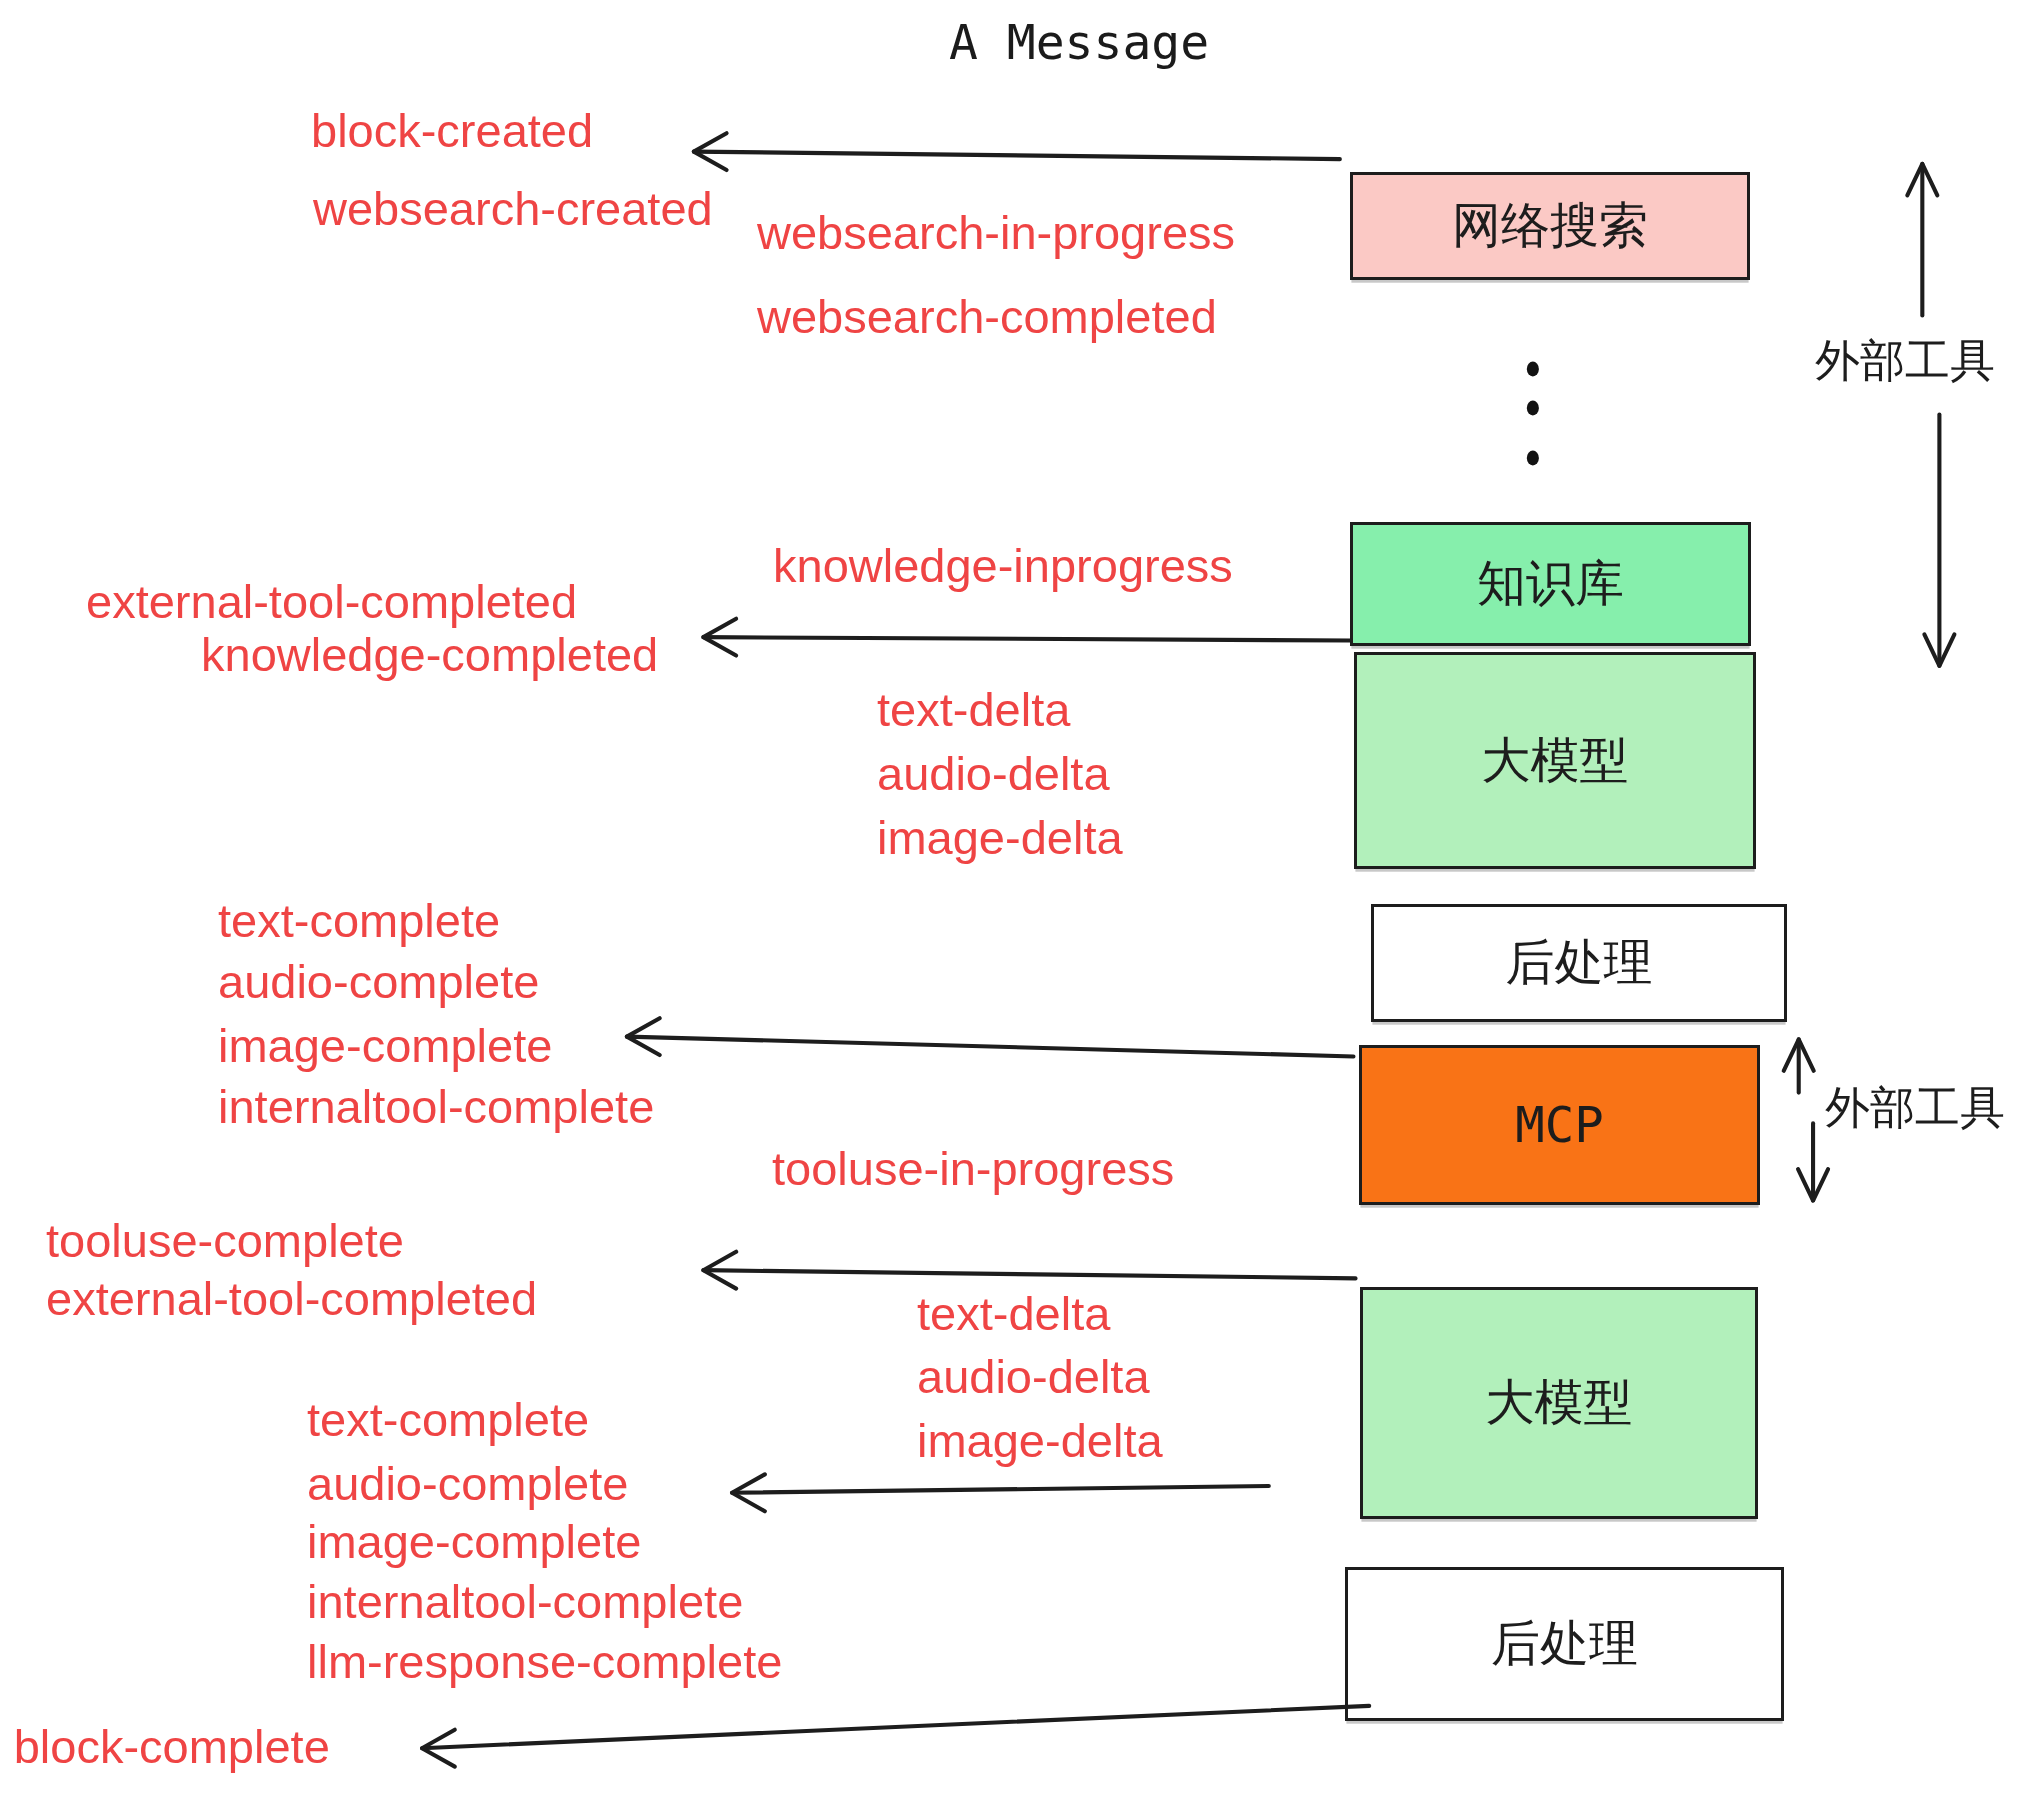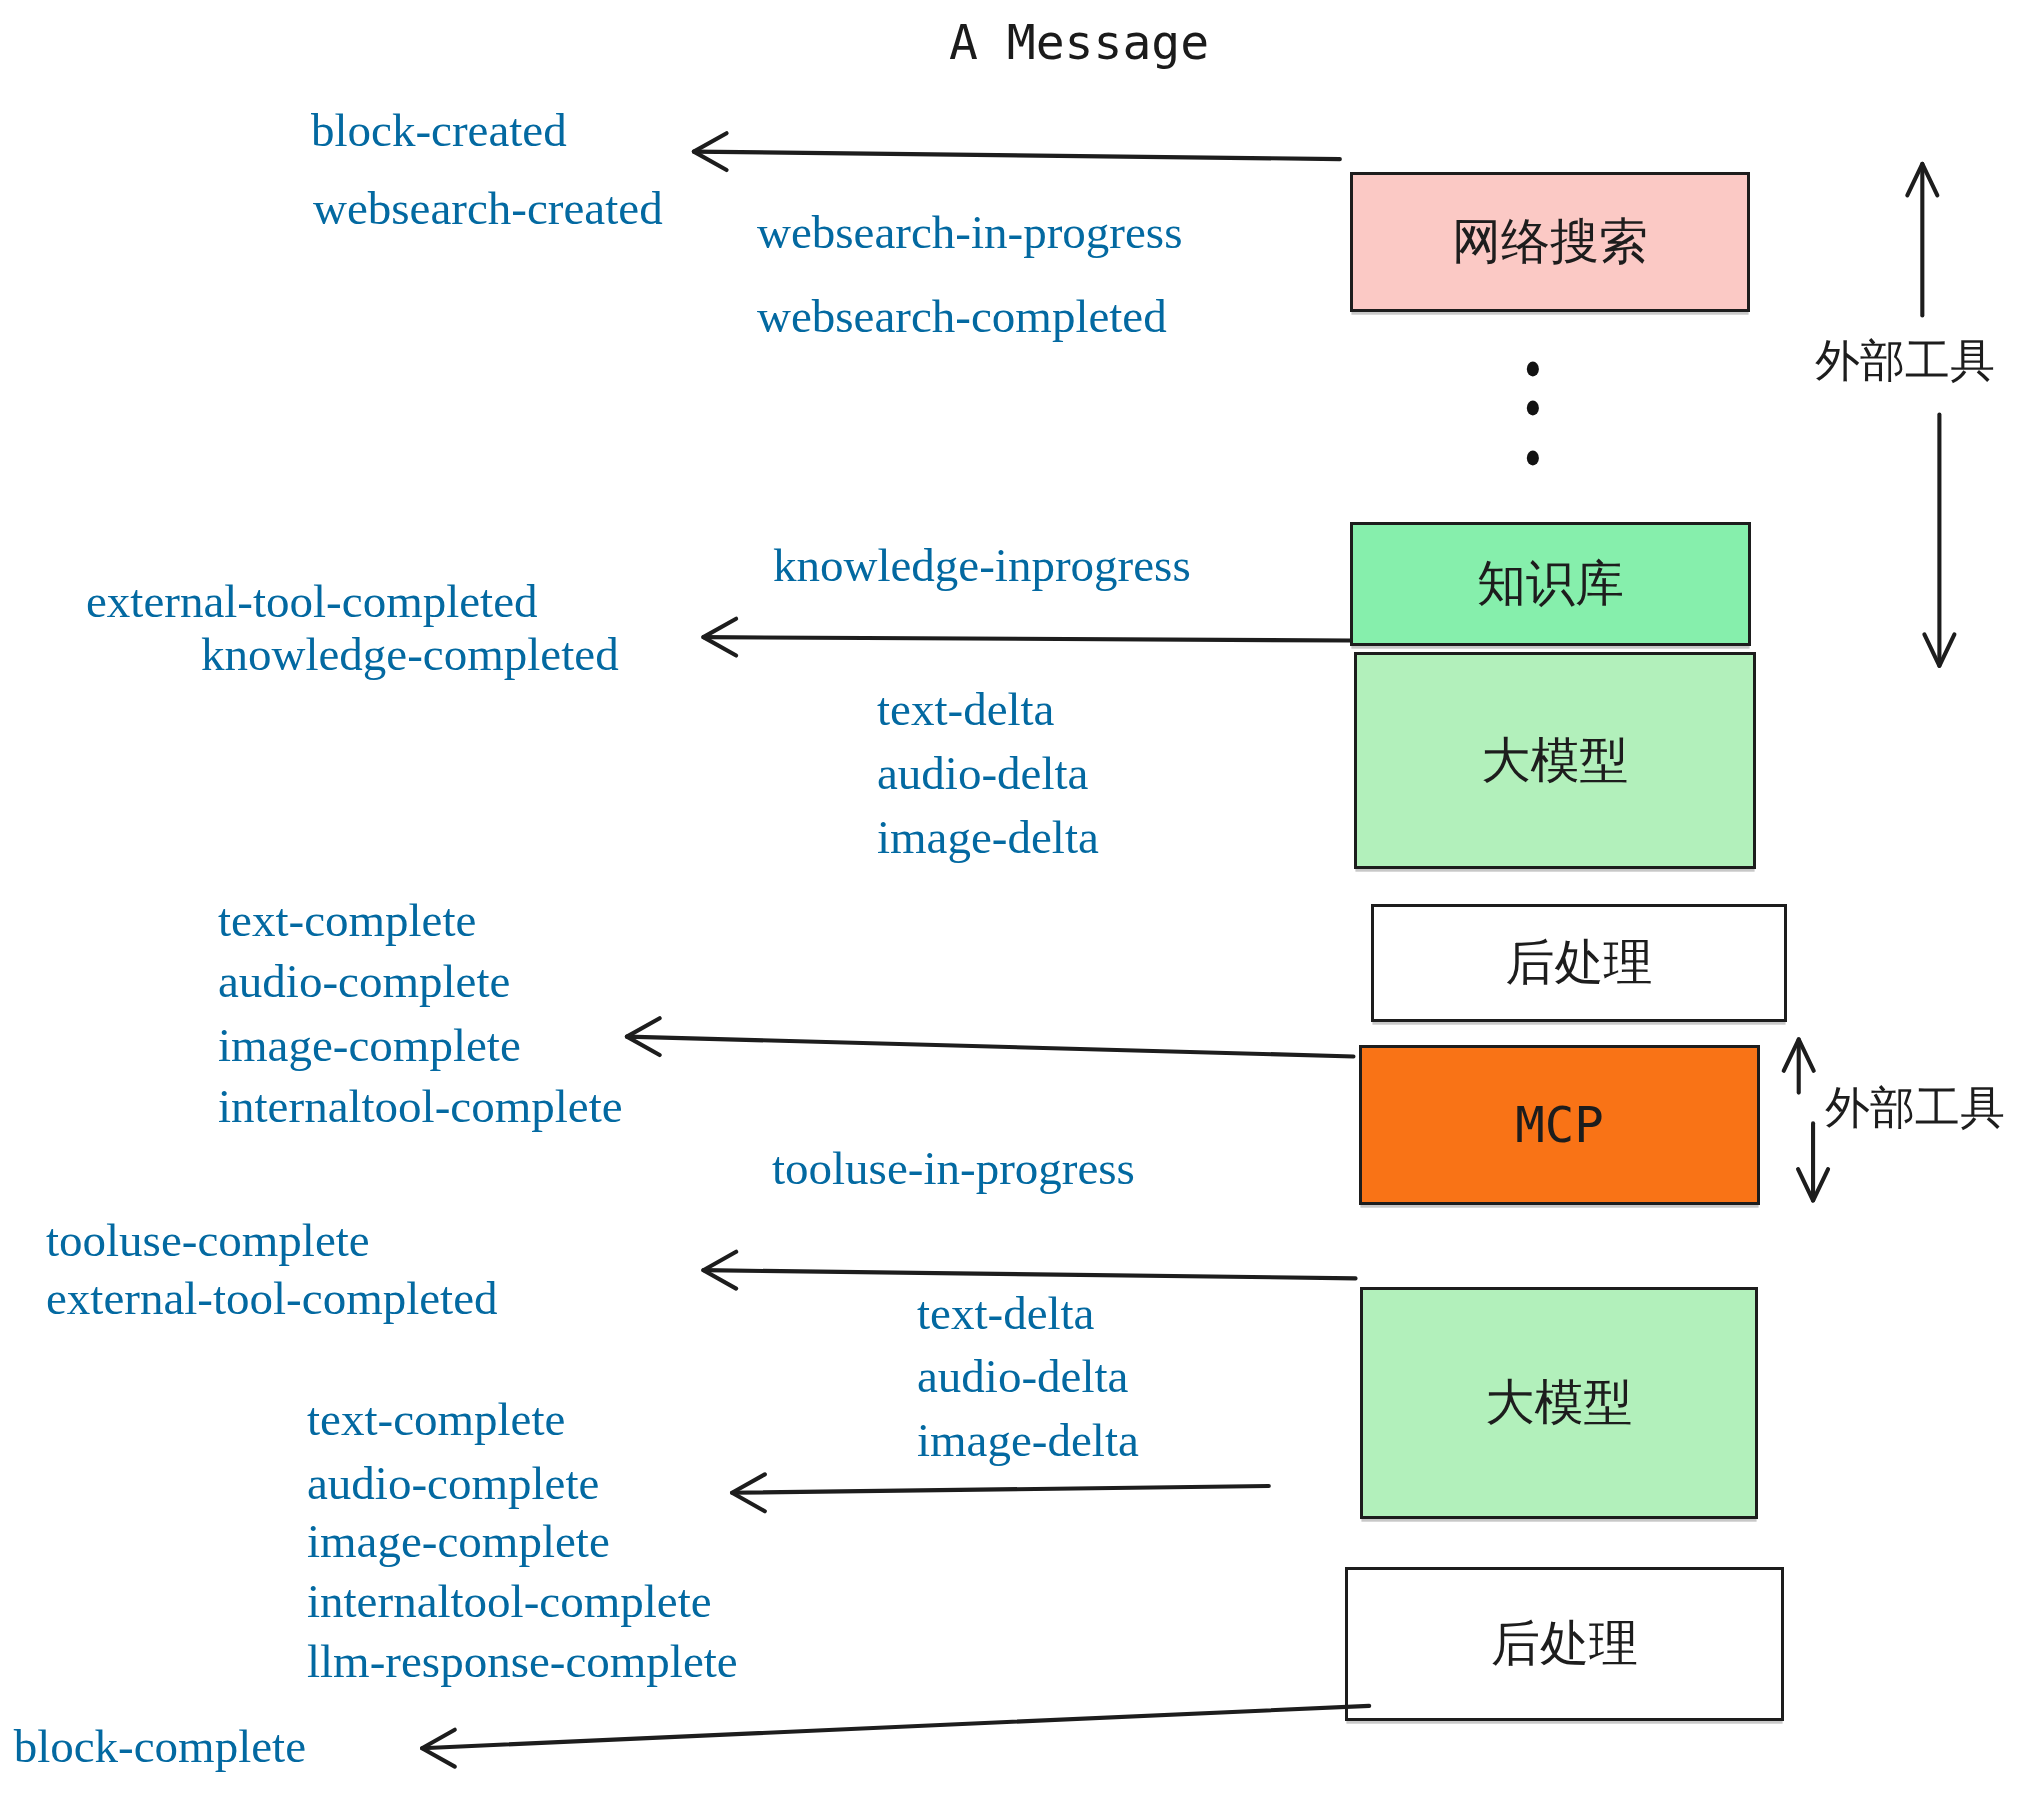--- a/index.html
+++ b/index.html
@@ -20,22 +20,22 @@
     left: 949px; top: 13.7px;
     font-size: 48px;
     font-family: "DejaVu Sans Mono", monospace;
     color: #1b1b1b;
     white-space: nowrap;
   }
   .event-label {
     position: absolute;
     transform: translateY(-50%);
     font-size: 47px;
-    font-family: Liberation Serif, serif;
-    color: #0369a1;
+    font-family: Liberation Sans, sans-serif;
+    color: #ef4444;
     white-space: nowrap;
   }
   .box {
     position: absolute;
     box-sizing: border-box;
     border: 3.4px solid #1d1d1d;
     box-shadow: 0 4.1px 0 -1.4px #c8c8c8;
     display: flex;
     align-items: center;
     justify-content: center;
@@ -67,21 +67,21 @@
   #arrow-layer {
     position: absolute;
     left: 0; top: 0;
   }
 </style>
 </head>
 <body>
 
 <div id="canvas">
   <div class="title">A Message</div>
-<div class="box" style="left: 1350px; top: 172px; width: 400px; height: 140px; background: rgb(251, 201, 197);">
+<div class="box" style="left: 1350px; top: 172px; width: 400px; height: 108px; background: rgb(251, 201, 197);">
       <span class="box-label">网络搜索</span>
     </div>
     <div class="box" style="left: 1350px; top: 522px; width: 401px; height: 124px; background: #86efac;">
       <span class="box-label">知识库</span>
     </div>
     <div class="box" style="left: 1354px; top: 652px; width: 402px; height: 217px; background: rgb(178, 240, 187);">
       <span class="box-label">大模型</span>
     </div>
     <div class="box" style="left: 1371px; top: 904px; width: 416px; height: 118px; background: rgb(255, 255, 255);">
       <span class="box-label">后处理</span>

